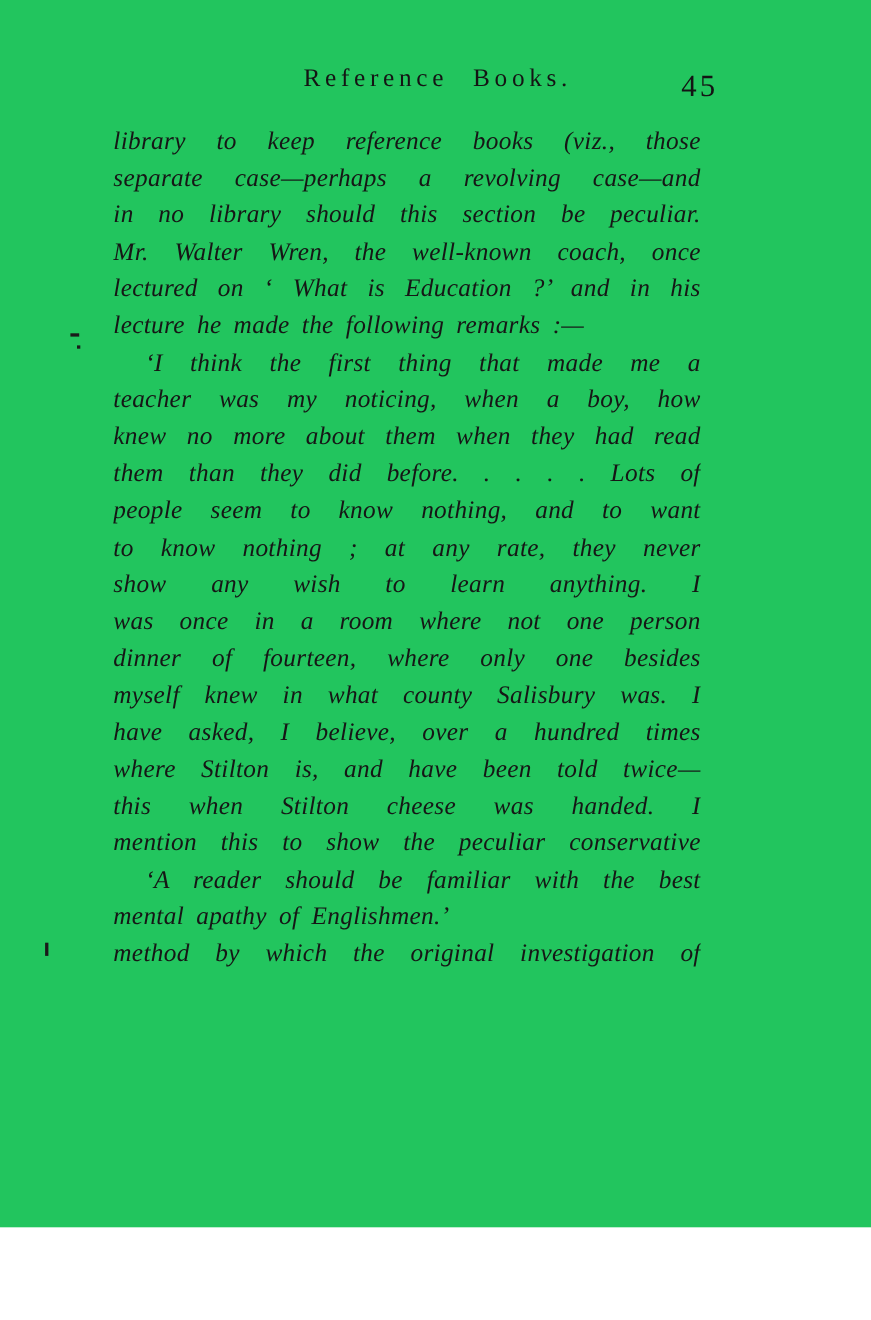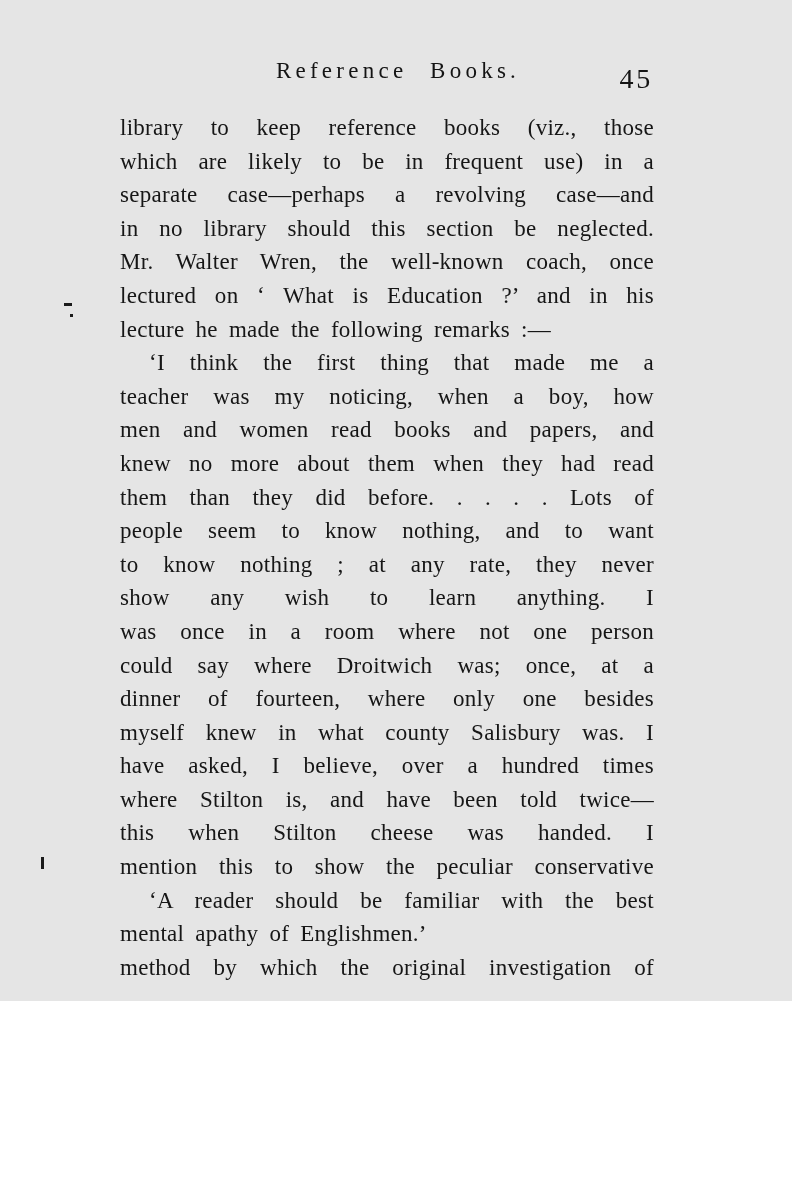--- a/index.html
+++ b/index.html
@@ -3,22 +3,22 @@
 <meta charset="utf-8">
 <style>
   html, body {
     margin: 0;
     padding: 0;
     background: #ffffff;
   }
   .page {
     position: relative;
     width: 792px;
-    height: 1001px;
-    background: #e5e5e5;
+    height: 1116px;
+    background: #22c55e;
     overflow: hidden;
     font-family: "Liberation Serif", serif;
     color: #161616;
   }
   
   .running-head {
     position: absolute;
     top: 58px;
     left: 119px;
     width: 534px;
@@ -40,23 +40,24 @@
     position: absolute;
     right: 0;
     top: 5px;
     font-size: 28px;
     letter-spacing: 0.1em;
     color: #141414;
   }
   
   .text-block {
     position: absolute;
-    left: 120px;
+    left: 103px;
     top: 111px;
     width: 534px;
+    font-style: italic;
   }
   .line {
     font-size: 23px;
     line-height: 33.6px;
     height: 33.6px;
     overflow: hidden;
     text-align: justify;
     text-align-last: justify;
     text-justify: inter-word;
     word-spacing: 0.04em;
@@ -85,36 +86,33 @@
 
 <div class="page">
 
   <div class="running-head">
     <span class="head-title">Reference Books.</span>
     <span class="page-num">45</span>
   </div>
 
   <div class="text-block">
     <div class="line">library to keep reference books (viz., those</div>
-    <div class="line">which are likely to be in frequent use) in a</div>
     <div class="line">separate case—perhaps a revolving case—and</div>
-    <div class="line">in no library should this section be neglected.</div>
+    <div class="line">in no library should this section be peculiar.</div>
     <div class="line">Mr. Walter Wren, the well-known coach, once</div>
     <div class="line">lectured on ‘ What is Education ?’ and in his</div>
     <div class="line end">lecture he made the following remarks :—</div>
     <div class="line indent">‘I think the first thing that made me a</div>
     <div class="line">teacher was my noticing, when a boy, how</div>
-    <div class="line">men and women read books and papers, and</div>
     <div class="line">knew no more about them when they had read</div>
     <div class="line">them than they did before. . . . . Lots of</div>
     <div class="line">people seem to know nothing, and to want</div>
     <div class="line">to know nothing ; at any rate, they never</div>
     <div class="line">show any wish to learn anything. I</div>
     <div class="line">was once in a room where not one person</div>
-    <div class="line">could say where Droitwich was; once, at a</div>
     <div class="line">dinner of fourteen, where only one besides</div>
     <div class="line">myself knew in what county Salisbury was. I</div>
     <div class="line">have asked, I believe, over a hundred times</div>
     <div class="line">where Stilton is, and have been told twice—</div>
     <div class="line">this when Stilton cheese was handed. I</div>
     <div class="line">mention this to show the peculiar conservative</div>
     <div class="line indent">‘A reader should be familiar with the best</div>
     <div class="line end">mental apathy of Englishmen.’</div>
     <div class="line">method by which the original investigation of</div>
   </div>

